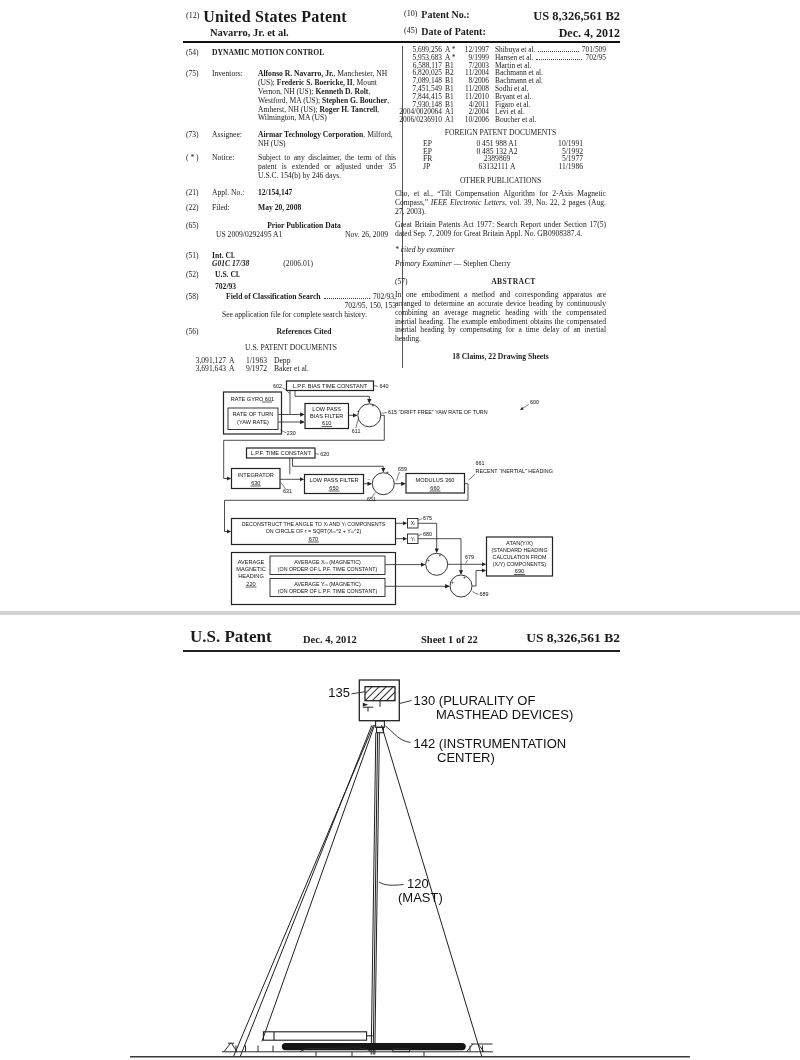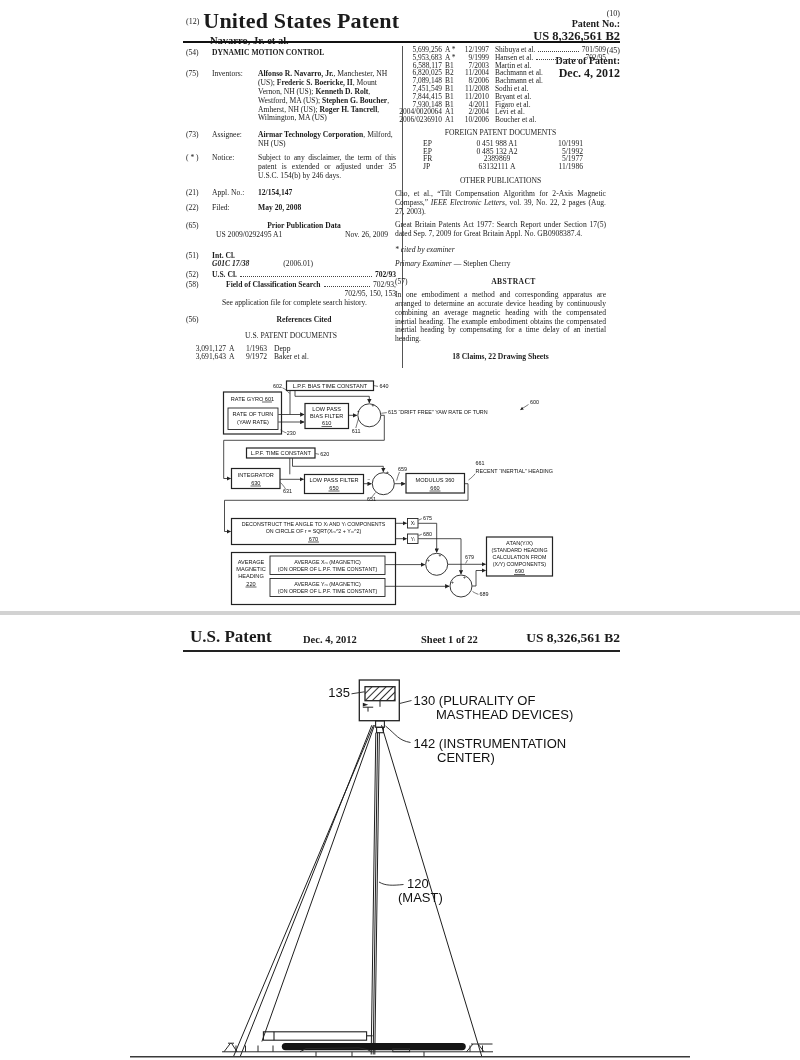--- a/index.html
+++ b/index.html
@@ -6,24 +6,24 @@
   .page{position:relative;width:800px;height:1060px;background:#fff;overflow:hidden;
         font-family:"Liberation Serif",serif;color:#1b1b1b;}
   .abs{position:absolute;}
   .b{font-weight:bold;}
   .i{font-style:italic;}
   .bi{font-weight:bold;font-style:italic;}
   .ctr{text-align:center;}
   
   #p1-head-left{left:186px;top:8px;width:230px;}
   .tiny-num{font-size:8px;vertical-align:4px;}
-  #p1-title{font-size:22px;font-weight:bold;letter-spacing:.2px;}
+  #p1-title{font-size:16px;font-weight:bold;letter-spacing:.2px;}
   #p1-authors{font-size:10.5px;font-weight:bold;margin:1px 0 0 24px;}
   #p1-head-right{left:404px;top:9px;width:216px;font-size:10px;}
-  .hr-row{display:flex;align-items:flex-end;margin-bottom:2px;flex-direction:column;}
+  .hr-row{display:flex;align-items:flex-start;margin-bottom:2px;}
   .hr-row .lbl{font-weight:bold;font-size:10px;}
   .hr-row .val{margin-left:auto;font-weight:bold;font-size:12.5px;}
   #head-rule{left:183px;top:41px;width:437px;height:2px;background:#111;}
   #col-divider{left:402px;top:46px;width:1px;height:322px;background:#555;}
   #page-divider{left:0;top:611px;width:800px;height:4px;background:#d2d2d2;}
   
   #col-left{left:186px;top:49px;width:210px;font-size:7.6px;line-height:8.9px;}
   #col-right{left:395px;top:46px;width:211px;font-size:7.6px;line-height:8.9px;}
   .field{display:flex;}
   .fnum{width:26px;flex:none;}
@@ -144,21 +144,21 @@
       <span class="fnum">(51)</span>
       <span class="fval b">Int. Cl.</span>
     </div>
     <div class="field" style="margin-bottom:2px;">
       <span class="fnum"></span>
       <span class="fval"><span class="bi">G01C 17/38</span><span style="display:inline-block;width:34px;"></span><span>(2006.01)</span></span>
     </div>
 
     <div class="field" style="margin-bottom:1px;">
       <span class="fnum">(52)</span>
-      <span class="fval" style="display:flex;align-items:baseline;">
+      <span class="fval" style="display:flex;align-items:baseline;flex-direction:column;">
         <span class="b">U.S. Cl.</span>
         <span class="dots"></span>
         <span class="b">702/93</span>
       </span>
     </div>
 
     <div class="field">
       <span class="fnum">(58)</span>
       <span class="fval">
         <span style="display:flex;align-items:baseline;padding-left:14px;">

